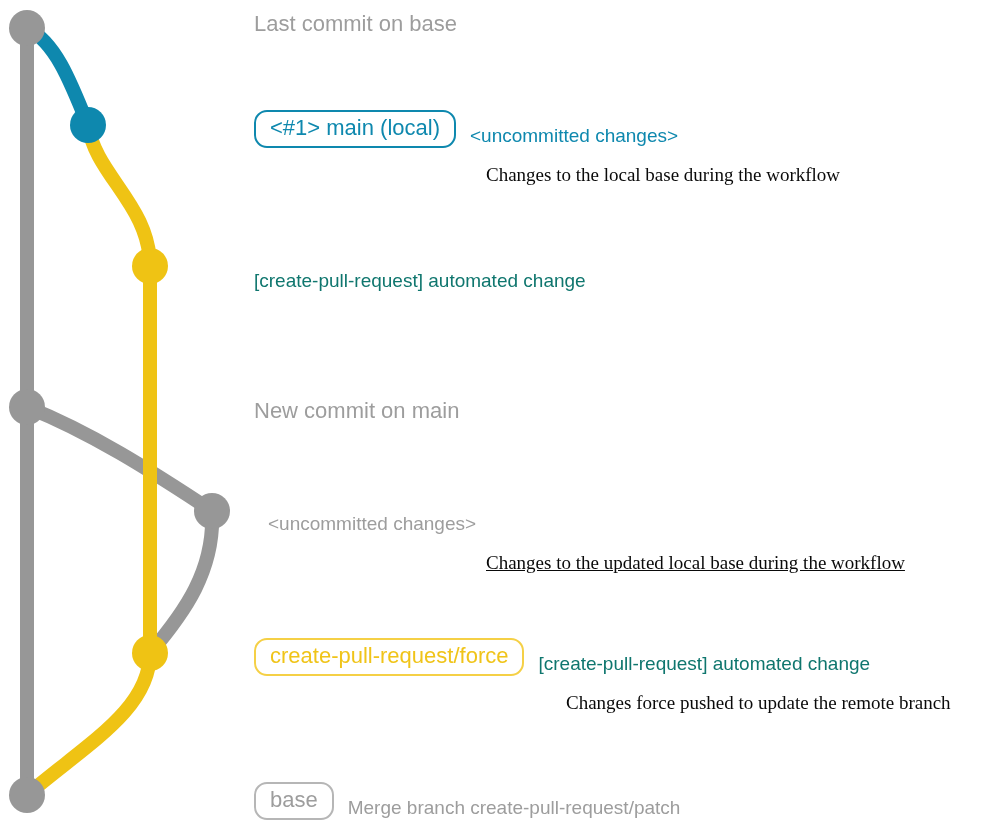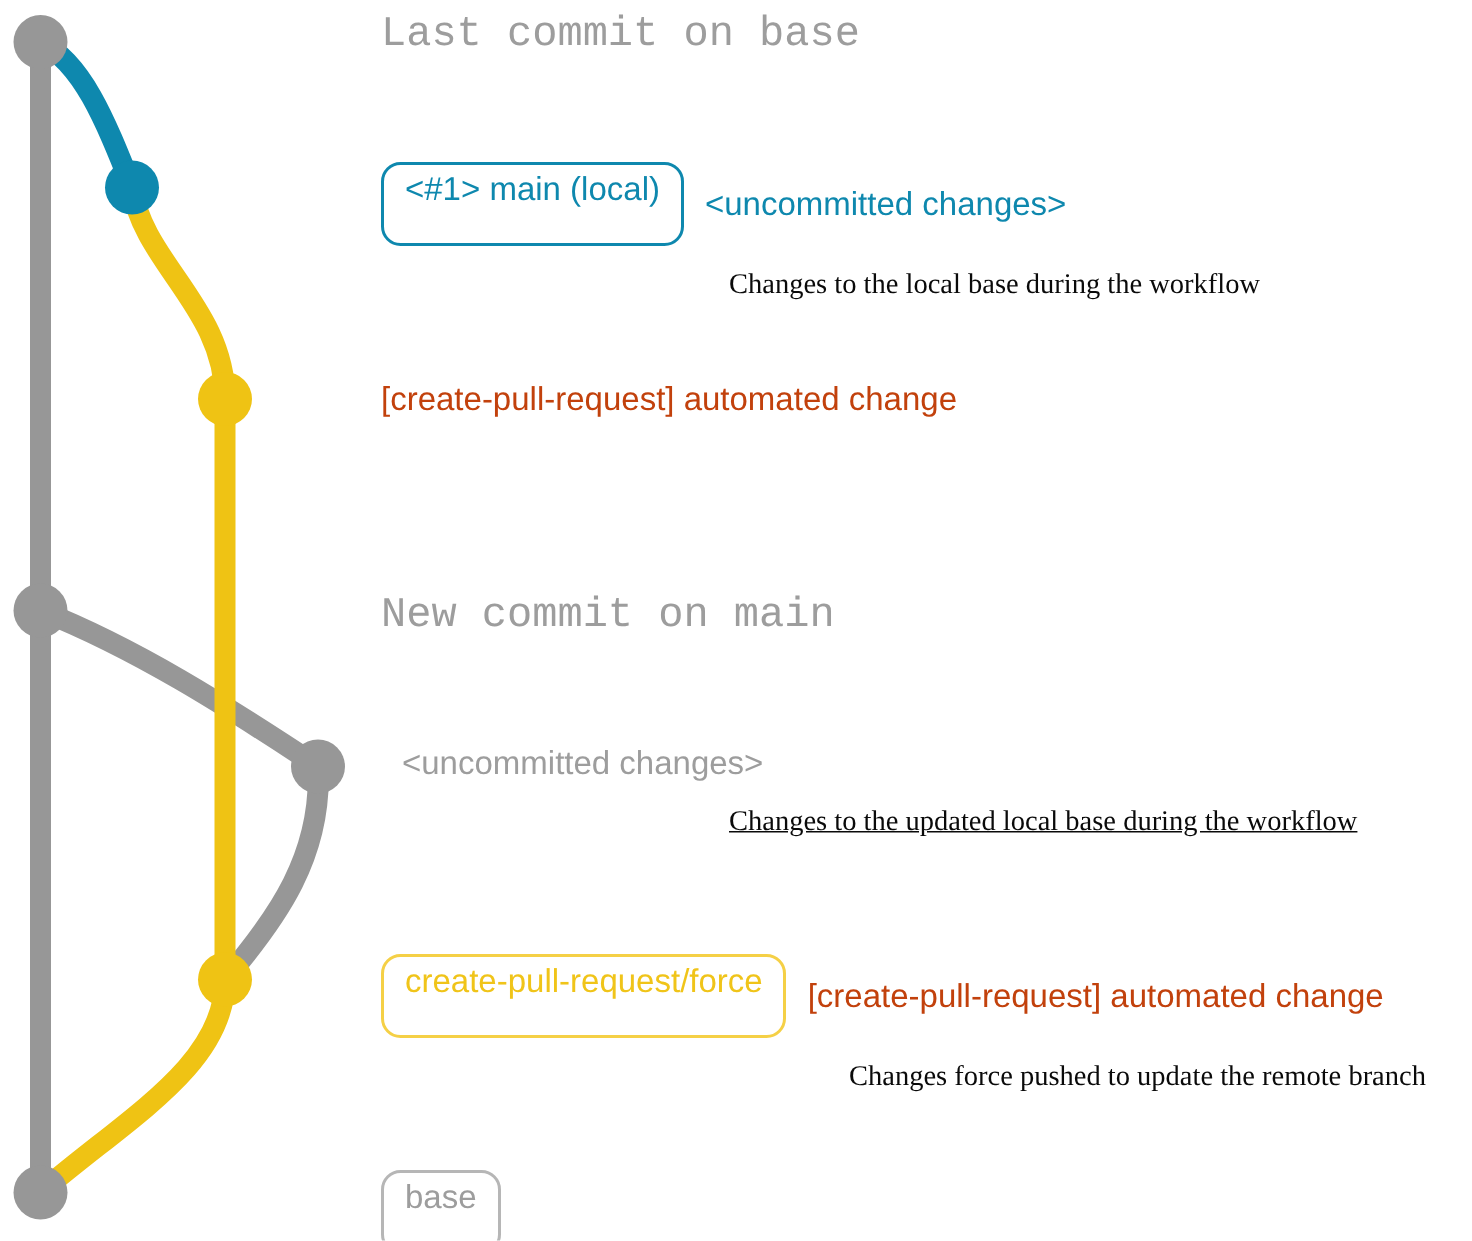--- a/index.html
+++ b/index.html
@@ -27,51 +27,51 @@
   }
   .headline {
     display: flex;
     align-items: center;
     white-space: nowrap;
   }
   .badge {
     display: inline-block;
     border: 2px solid;
     border-radius: 13px;
-    padding: 3px 14px 23px 14px;
+    padding: 3px 14px 5px 14px;
     font-size: 22px;
     line-height: 26px;
     font-weight: 400;
     background: #ffffff;
   }
   .badge-blue {
     border-color: #0e88ae;
     color: #0e88ae;
   }
   .badge-gray {
     border-color: #b6b6b6;
     color: #9d9d9d;
   }
   .badge-yellow {
     border-color: #f5d046;
     color: #f0c419;
   }
   .title {
-    font-size: 22px;
+    font-size: 19px;
     line-height: 26px;
     margin-left: 14px;
+    margin-top: 15px;
   }
   .title-blue { color: #0e88ae; }
   .title-gray { color: #9d9d9d; }
-  .title-yellow { color: #c2410c; }
+  .title-yellow { color: #0f766e; }
   .plain-heading {
-    font-size: 28px;
+    font-size: 22px;
     line-height: 26px;
     color: #9d9d9d;
-    font-family: Liberation Mono, monospace;
   }
   .subtitle {
     font-family: "Liberation Serif", serif;
     font-size: 19px;
     line-height: 22px;
     color: #0a0a0a;
     margin-top: 15px;
   }
 </style>
 </head>
@@ -137,14 +137,15 @@
   <div class="headline">
     <span class="badge badge-yellow">create-pull-request/force</span>
     <span class="title title-yellow">[create-pull-request] automated change</span>
   </div>
   <div class="subtitle" style="margin-left:312px;">Changes force pushed to update the remote branch</div>
 </div>
 
 <div class="row-stack" style="left:254px; top:780px;">
   <div class="headline">
     <span class="badge badge-gray">base</span>
+    <span class="title title-gray">Merge branch create-pull-request/patch</span>
   </div>
 </div>
 
 </body></html>

